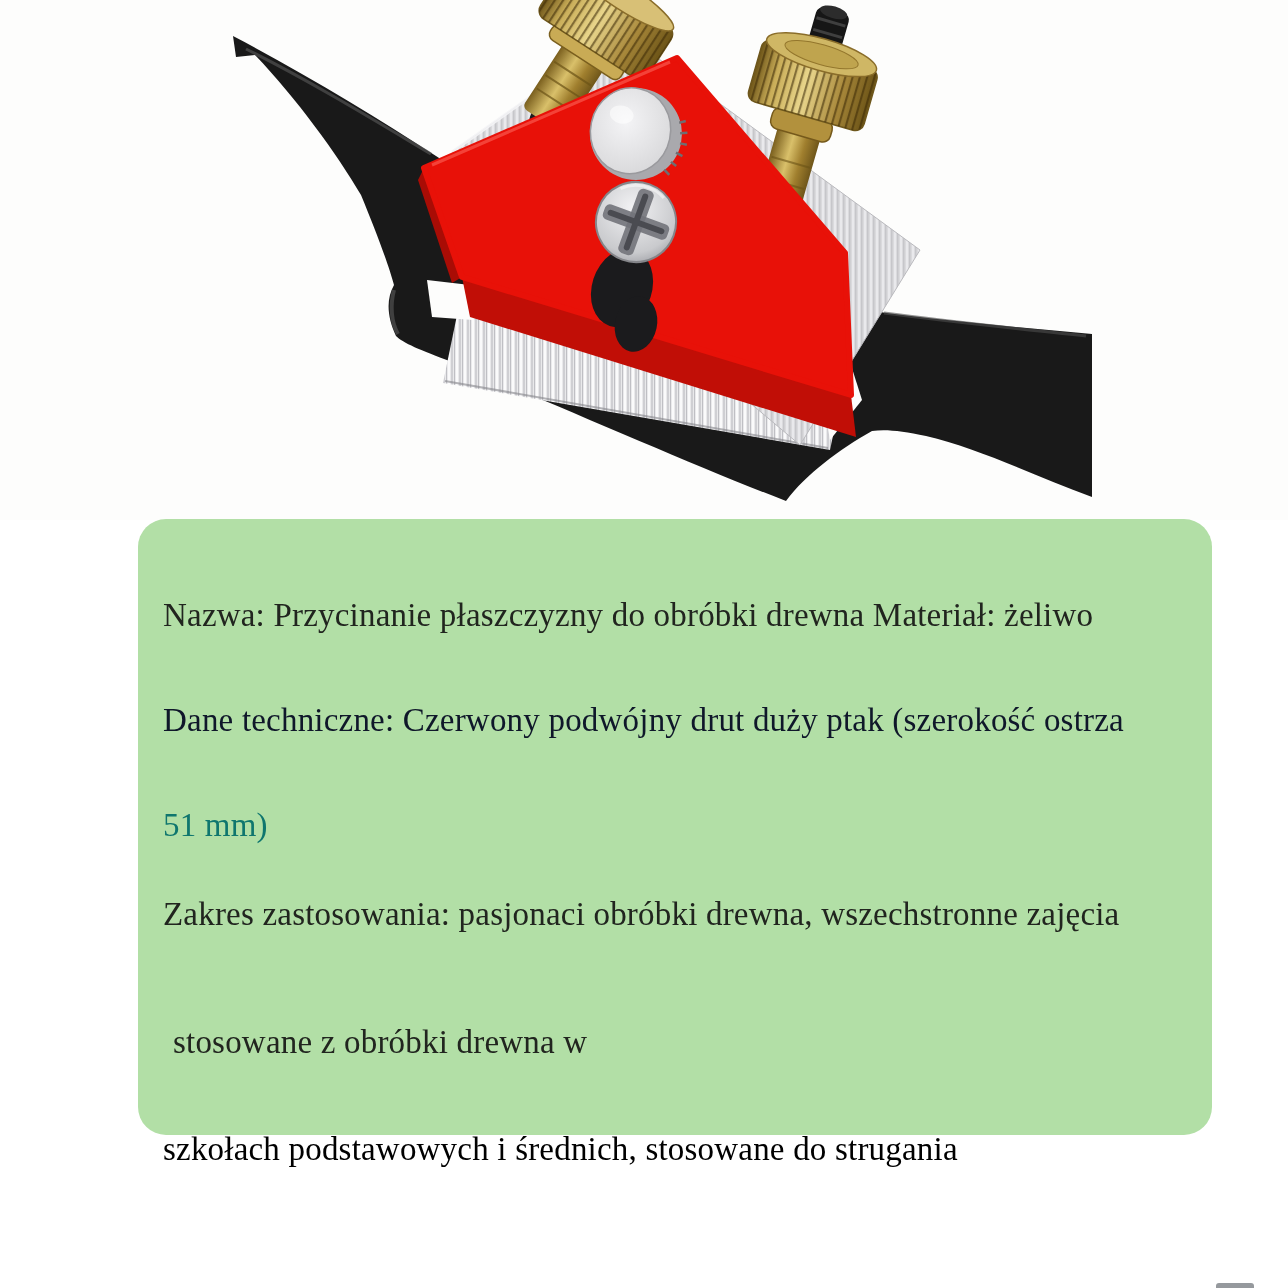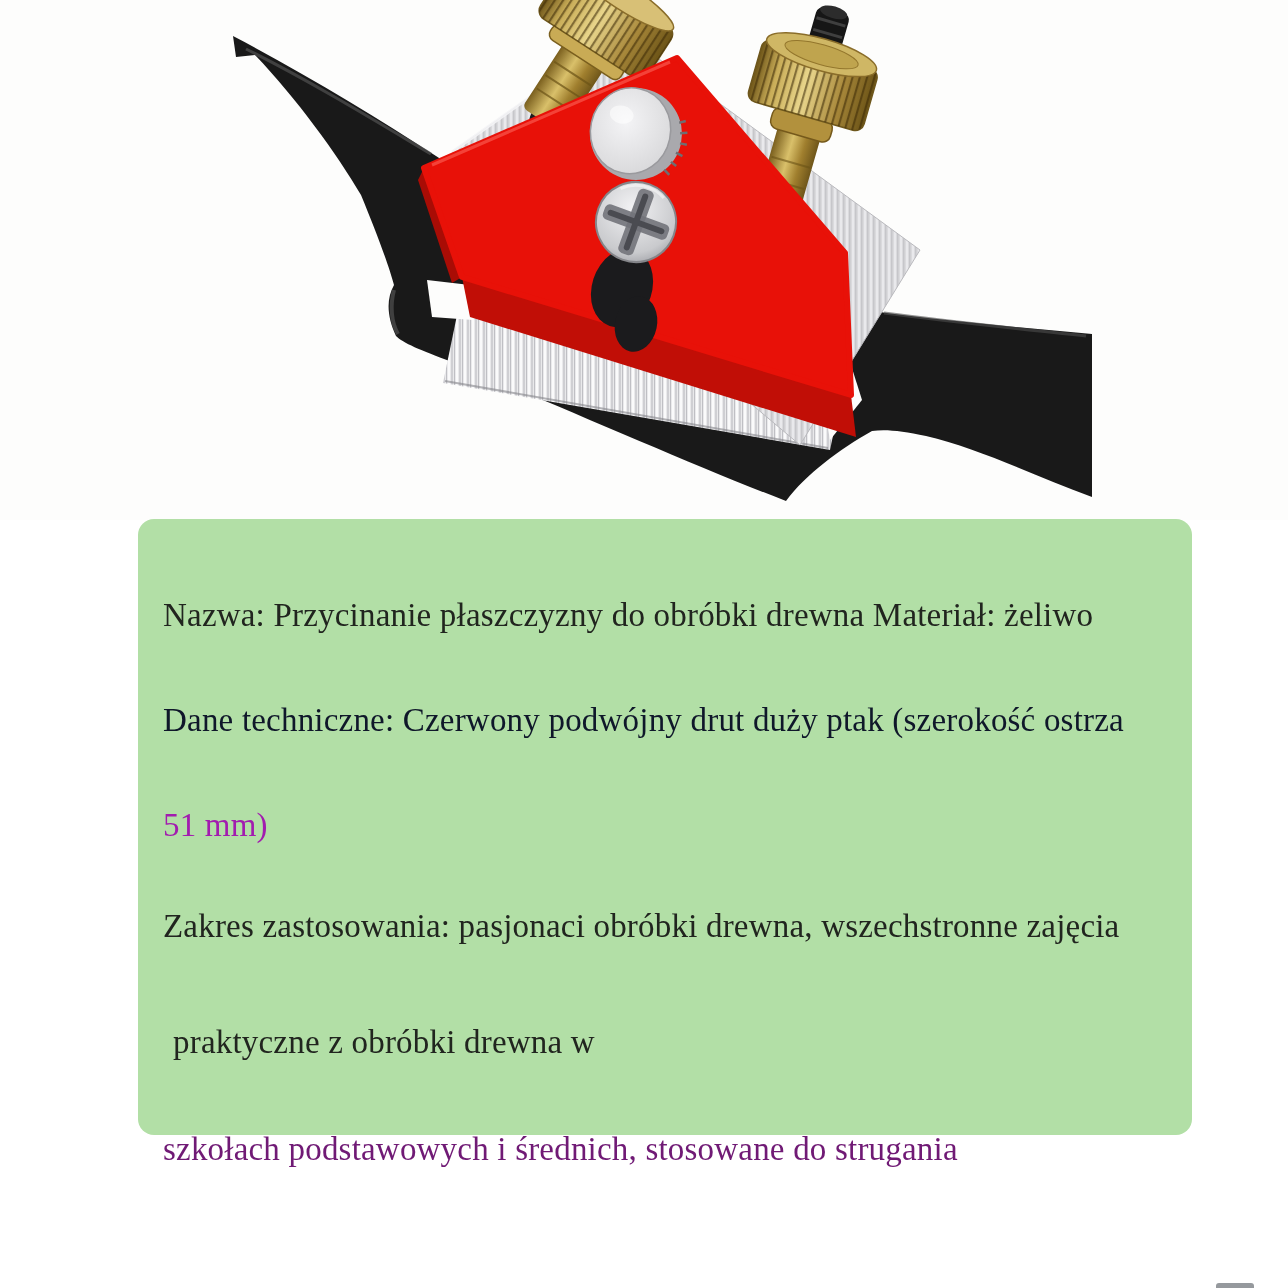--- a/index.html
+++ b/index.html
@@ -1,23 +1,23 @@
 <!DOCTYPE html>
 <html><head>
 <meta charset="utf-8">
 <style>
   html,body{margin:0;padding:0;background:#ffffff;}
   #stage{position:relative;width:1288px;height:1288px;background:#ffffff;overflow:hidden;
          font-family:"Liberation Serif","DejaVu Serif",serif;}
   #photo-area{position:absolute;left:0;top:0;width:1288px;height:520px;}
   #photo-area svg{display:block;}
   #desc-panel{position:absolute;left:138px;top:519px;width:1054px;height:616px;
-              border-radius:16px;}
+              border-radius:28px;padding-left:20px;}
   .line{position:absolute;left:25px;font-size:33px;letter-spacing:0.2px;white-space:nowrap;}
-  .l1{top:78px}.l2{top:183px}.l3{top:288px}.l4{top:389px}
+  .l1{top:78px}.l2{top:183px}.l3{top:288px}.l4{top:377px}
   .l5{top:505px;left:35px}.l6{top:612px}.l7{top:712px}
   #scroll-artifact{position:absolute;left:1216px;top:1283px;width:38px;height:5px;
                    border-radius:3px 3px 0 0;}
 </style>
 </head>
 <body>
 
 <div id="stage">
 
   <div id="photo-area">
@@ -164,20 +164,20 @@
         </g>
         <ellipse cx="-6" cy="-2" rx="40" ry="43" fill="url(#pinFace)" stroke="#9a9a9e" stroke-width="1.5"></ellipse>
         <ellipse cx="-18" cy="-16" rx="12" ry="9" fill="#ffffff" opacity="0.55"></ellipse>
       </g>
     </svg>
   </div>
 
   <div id="desc-panel" style="background-color: rgb(178, 223, 166);">
     <div class="line l1" style="color: rgb(33, 37, 31);">Nazwa: Przycinanie płaszczyzny do obróbki drewna Materiał: żeliwo</div>
     <div class="line l2" style="color: #0f172a;">Dane techniczne: Czerwony podwójny drut duży ptak (szerokość ostrza</div>
-    <div class="line l3" style="color: #a21caf;">51 mm)</div>
+    <div class="line l3" style="color: #0f766e;">51 mm)</div>
     <div class="line l4" style="color: rgb(33, 37, 31);">Zakres zastosowania: pasjonaci obróbki drewna, wszechstronne zajęcia</div>
-    <div class="line l5" style="color: rgb(33, 37, 31);"> praktyczne z obróbki drewna w</div>
-    <div class="line l6" style="color: #701a75;">szkołach podstawowych i średnich, stosowane do strugania</div>
+    <div class="line l5" style="color: rgb(33, 37, 31);"> stosowane z obróbki drewna w</div>
+    <div class="line l6" style="color: #000000;">szkołach podstawowych i średnich, stosowane do strugania</div>
   </div>
 
   <div id="scroll-artifact" style="background-color: rgb(149, 153, 157);"></div>
 </div>
 
 </body></html>

